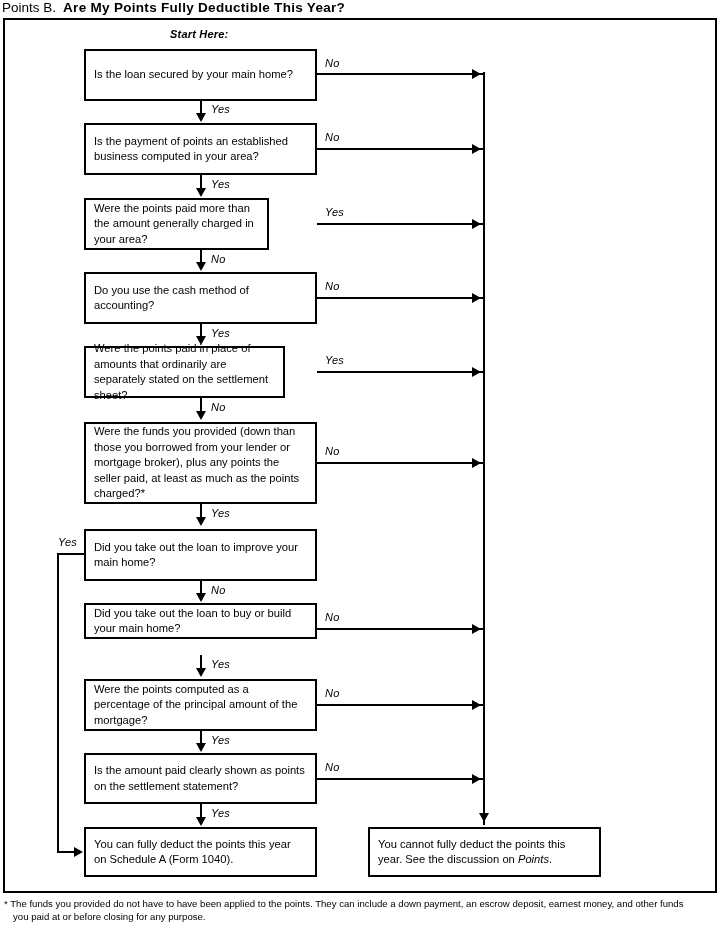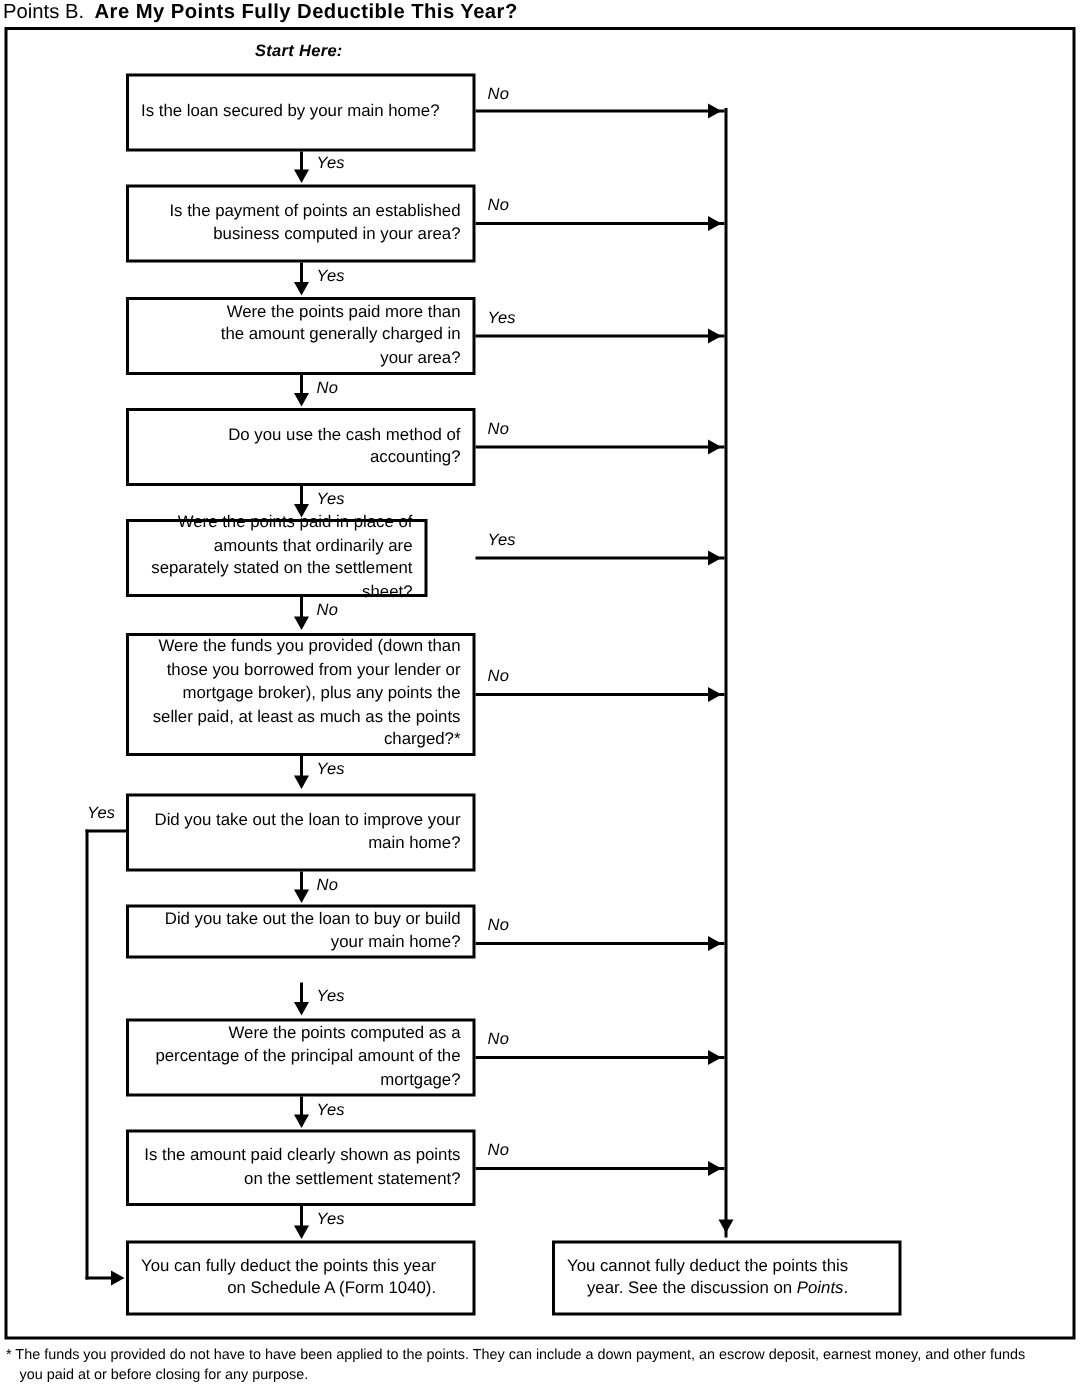--- a/index.html
+++ b/index.html
@@ -13,21 +13,21 @@
   #title-text .q{font-weight:bold;letter-spacing:0.3px;}
 
   
   #frame{position:absolute;left:3px;top:18px;width:714px;height:875px;border:2px solid #000;box-sizing:border-box;}
 
   
   #start-here{position:absolute;left:170px;top:28px;font-size:11px;font-weight:bold;font-style:italic;white-space:nowrap;letter-spacing:0.2px;}
 
   
   .fbox{position:absolute;border:2px solid #000;box-sizing:border-box;background:#fff;
-        display:flex;align-items:center;text-align:right;}
+        display:flex;align-items:center;}
   .fbox .txt{padding:0 8px;font-size:11.2px;line-height:15.5px;}
   .fbox .txt i{}
 
   
   .vline{position:absolute;width:2px;background:#000;}
   .hline{position:absolute;height:2px;background:#000;}
   .arrow-down{position:absolute;width:0;height:0;border-left:5px solid transparent;border-right:5px solid transparent;border-top:9px solid #000;}
   .arrow-right{position:absolute;width:0;height:0;border-top:5px solid transparent;border-bottom:5px solid transparent;border-left:9px solid #000;}
   .elabel{position:absolute;font-size:11px;font-style:italic;white-space:nowrap;letter-spacing:0.2px;}
 
@@ -49,21 +49,21 @@
   <div id="start-here">Start Here:</div>
 
   <div class="fbox" style="left:84px;top:49px;width:233px;height:52px;">
     <div class="txt">Is the loan secured by your main home?</div>
   </div>
 
   <div class="fbox" style="left:84px;top:123px;width:233px;height:52px;">
     <div class="txt">Is the payment of points an established business computed in your area?</div>
   </div>
 
-  <div class="fbox" style="left:84px;top:198px;width:233px;height:52px;padding-left:40px;">
+  <div class="fbox" style="left:84px;top:198px;width:185px;height:52px;">
     <div class="txt">Were the points paid more than the amount generally charged in your area?</div>
   </div>
 
   <div class="fbox" style="left:84px;top:272px;width:233px;height:52px;">
     <div class="txt">Do you use the cash method of accounting?</div>
   </div>
 
   <div class="fbox" style="left:84px;top:346px;width:201px;height:52px;">
     <div class="txt">Were the points paid in place of amounts that ordinarily are separately stated on the settlement sheet?</div>
   </div>

